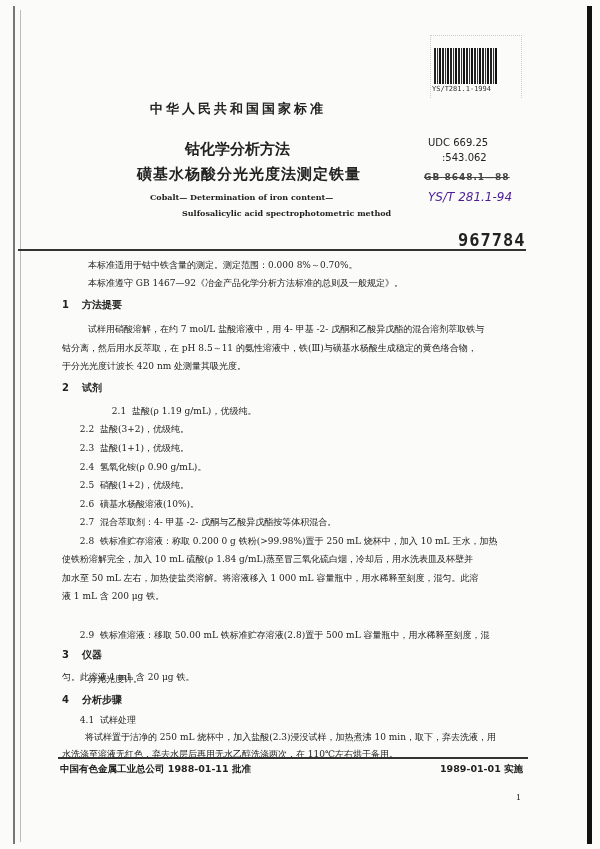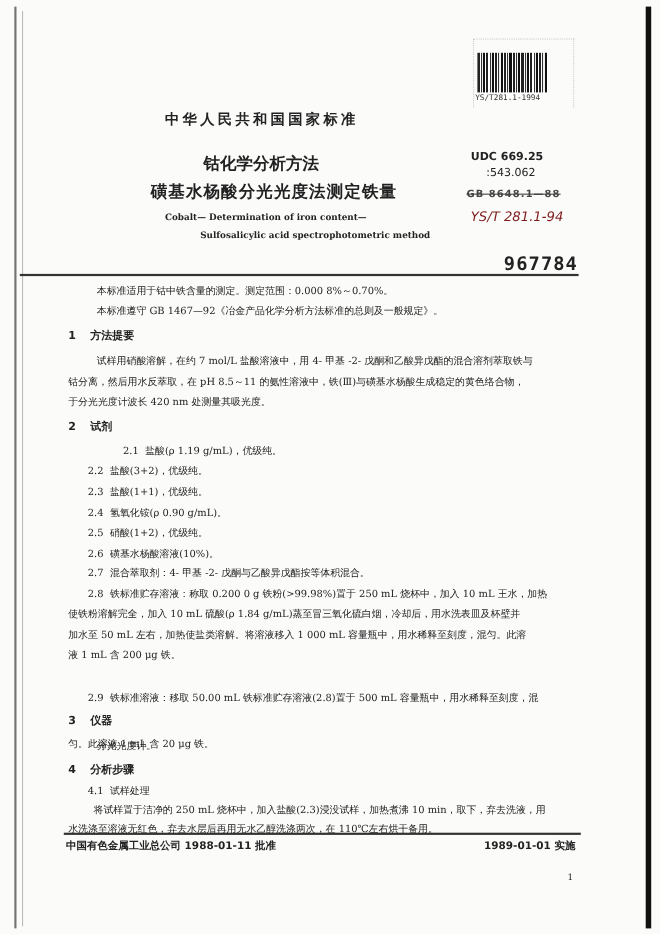--- a/index.html
+++ b/index.html
@@ -13,26 +13,26 @@
   .border-left-1 { left: 13px; top: 6px; width: 2px; height: 838px; background: #777; }
   .border-left-2 { left: 20px; top: 10px; width: 1px; height: 832px; background: #bbb; }
   .border-right { left: 587px; top: 6px; width: 5px; height: 838px; background: #111; }
 
   .barcode-box { left: 430px; top: 35px; width: 90px; height: 62px; border: 1px dotted #ccc; border-bottom: none; }
   .barcode { left: 434px; top: 48px; width: 64px; height: 36px;
     background: repeating-linear-gradient(90deg, #222 0 2px, #fff 2px 3px, #333 3px 4px, #eee 4px 5px, #111 5px 7px, #fff 7px 8px); }
   .barcode-code { left: 432px; top: 85px; font-family: "DejaVu Sans Mono", monospace; font-size: 7px; color: #333; }
 
   .national-std { left: 150px; top: 100px; font-family: "DejaVu Sans", sans-serif; font-size: 13px; font-weight: bold; letter-spacing: 3px; }
-  .udc { left: 428px; top: 137px; font-family: "DejaVu Sans", sans-serif; font-size: 10px; font-weight: bold; }
+  .udc { left: 428px; top: 137px; font-family: "DejaVu Sans", sans-serif; font-size: 10px; font-weight: normal; }
   .udc2 { left: 442px; top: 152px; font-family: "DejaVu Sans", sans-serif; font-size: 10px; }
   .title1 { left: 185px; top: 140px; font-family: "DejaVu Sans", sans-serif; font-size: 15px; font-weight: bold; }
   .title2 { left: 137px; top: 165px; font-family: "DejaVu Sans", sans-serif; font-size: 15px; font-weight: bold; letter-spacing: 1px; }
   .old-std { left: 424px; top: 172px; font-family: "DejaVu Sans", sans-serif; font-size: 9px; font-weight: bold; text-decoration: line-through; color: #444; letter-spacing: 1px; }
-  .new-std-hand { left: 428px; top: 190px; font-family: "DejaVu Sans", sans-serif; font-size: 12px; font-style: italic; color: #7f1d1d; }
+  .new-std-hand { left: 428px; top: 190px; font-family: "DejaVu Sans", sans-serif; font-size: 12px; font-style: italic; color: #4c1d95; }
   .en1 { left: 150px; top: 192px; font-size: 8px; font-weight: bold; }
   .en2 { left: 146px; top: 208px; font-size: 8px; font-weight: bold; padding-left: 36px; }
   .docnum { left: 458px; top: 230px; font-family: "DejaVu Sans Mono", monospace; font-size: 17px; font-weight: bold; letter-spacing: 1px; }
   .hr-top { left: 18px; top: 249px; width: 508px; height: 2px; background: #333; }
 
   .p { font-size: 9px; line-height: 17px; text-align: center; }
   .h { font-family: "DejaVu Sans", sans-serif; font-size: 10px; font-weight: bold; }
   .num { display: inline-block; width: 20px; }
 
   .hr-bottom { left: 58px; top: 757px; width: 470px; height: 2px; background: #333; }

